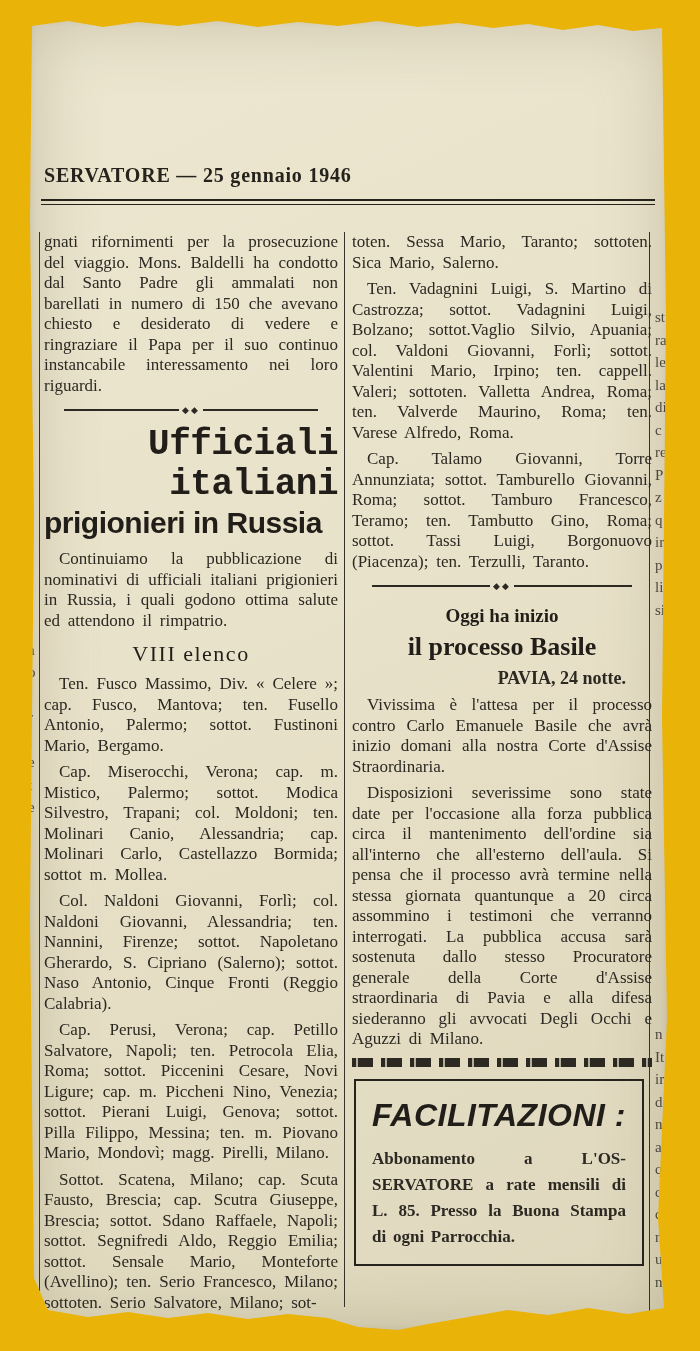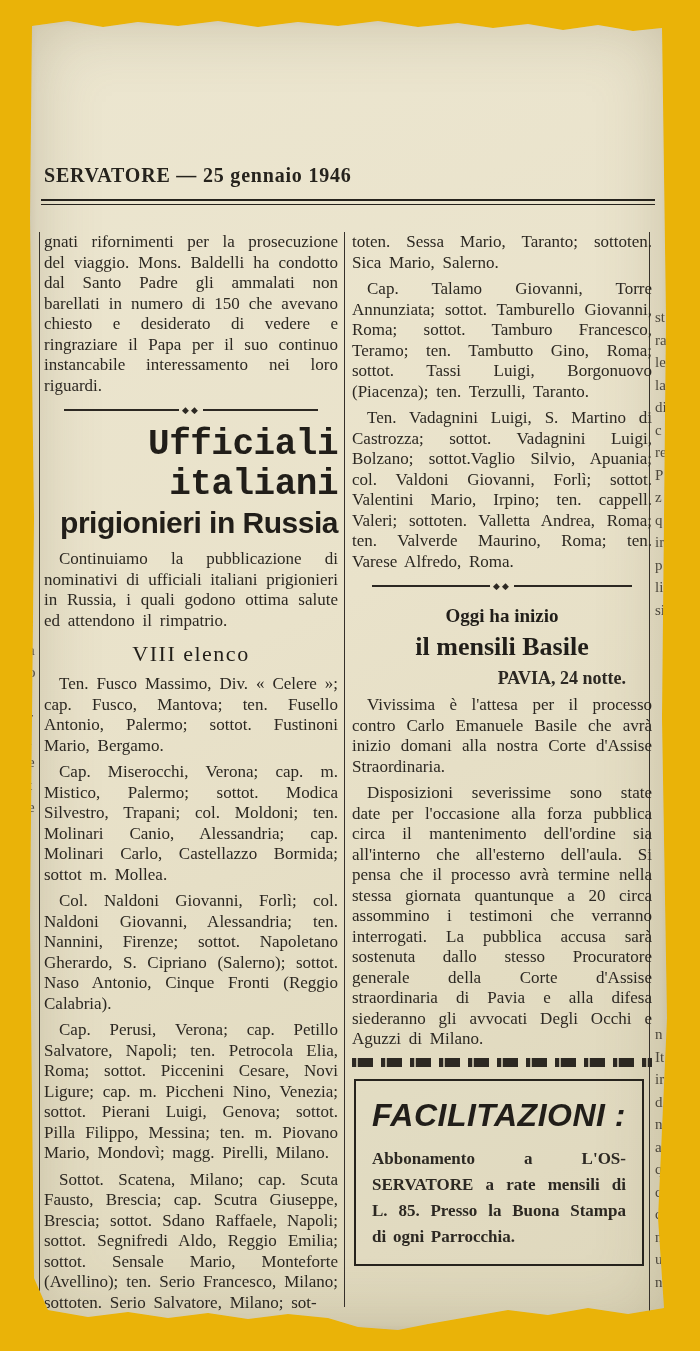--- a/index.html
+++ b/index.html
@@ -28,21 +28,21 @@
   .col-left{width:294px;}
   .col-right{width:300px;}
   .body-p{margin:0 0 6px;font-size:17px;line-height:20.5px;text-align:justify;word-spacing:3.5px;text-indent:15px;}
   .no-indent{text-indent:0;}
   .divider{display:flex;align-items:center;margin:9px 20px 10px;}
   .divider .d-line{flex:1;height:1.6px;background:#2c2822;}
   .divider .d-glyph{font-size:9px;letter-spacing:2px;padding:0 3px;color:#2c2822;}
   .headline-1{font-family:Liberation Mono, monospace;font-weight:bold;font-size:36px;
               line-height:40px;text-align:right;letter-spacing:-.5px;color:#211e19;}
   .headline-2{font-family:"Liberation Sans","DejaVu Sans",sans-serif;font-weight:bold;font-size:30px;
-              line-height:36px;text-align:right;letter-spacing:-.5px;color:#211e19;margin-bottom:8px;}
+              line-height:36px;text-align:left;letter-spacing:-.5px;color:#211e19;margin-bottom:8px;}
   .elenco{margin:10px 0 7px;font-size:22px;font-weight:normal;text-align:center;letter-spacing:1.5px;color:#211e19;}
   .basile-1{font-size:19px;font-weight:bold;line-height:30px;text-align:center;color:#211e19;margin-top:4px;}
   .basile-2{font-size:26px;font-weight:bold;line-height:31px;text-align:center;color:#211e19;margin-bottom:6px;}
   .dateline{font-size:18px;font-weight:bold;text-align:right;padding-right:26px;margin:0 0 6px;}
   .ornament-row{height:9px;margin:8px 0 12px;
     background:repeating-linear-gradient(90deg,#2c2822 0px,#2c2822 4px,rgba(44,40,34,.25) 4px,rgba(44,40,34,.25) 6px,
       #2c2822 6px,#2c2822 10px,#2c2822 10px,#2c2822 21px,transparent 21px,transparent 29px);}
   .facil-box{border:2.2px solid #26231d;padding:16px 16px 14px;margin:0 8px 0 2px;background:rgba(255,255,255,.03);}
   .facil-title{font-family:"Liberation Sans","DejaVu Sans",sans-serif;font-style:italic;font-weight:bold;
                font-size:32px;letter-spacing:.5px;color:#211e19;margin:0 0 12px;}
@@ -117,31 +117,31 @@
 
         <p class="body-p">Ten. Fusco Massimo, Div. « Celere »; cap. Fusco, Mantova; ten. Fusello Antonio, Palermo; sottot. Fustinoni Mario, Bergamo.</p>
         <p class="body-p">Cap. Miserocchi, Verona; cap. m. Mistico, Palermo; sottot. Modica Silvestro, Trapani; col. Moldoni; ten. Molinari Canio, Alessandria; cap. Molinari Carlo, Castellazzo Bormida; sottot m. Mollea.</p>
         <p class="body-p">Col. Naldoni Giovanni, Forlì; col. Naldoni Giovanni, Alessandria; ten. Nannini, Firenze; sottot. Napoletano Gherardo, S. Cipriano (Salerno); sottot. Naso Antonio, Cinque Fronti (Reggio Calabria).</p>
         <p class="body-p">Cap. Perusi, Verona; cap. Petillo Salvatore, Napoli; ten. Petrocola Elia, Roma; sottot. Piccenini Cesare, Novi Ligure; cap. m. Piccheni Nino, Venezia; sottot. Pierani Luigi, Genova; sottot. Pilla Filippo, Messina; ten. m. Piovano Mario, Mondovì; magg. Pirelli, Milano.</p>
         <p class="body-p">Sottot. Scatena, Milano; cap. Scuta Fausto, Brescia; cap. Scutra Giuseppe, Brescia; sottot. Sdano Raffaele, Napoli; sottot. Segnifredi Aldo, Reggio Emilia; sottot. Sensale Mario, Monteforte (Avellino); ten. Serio Francesco, Milano; sottoten. Serio Salvatore, Milano; sot-</p>
       </div>
 
       <div class="col-right">
         <p class="body-p no-indent">toten. Sessa Mario, Taranto; sottoten. Sica Mario, Salerno.</p>
+        <p class="body-p">Ten. Vadagnini Luigi, S. Martino di Castrozza; sottot. Vadagnini Luigi, Bolzano; sottot.Vaglio Silvio, Apuania; col. Valdoni Giovanni, Forlì; sottot. Valentini Mario, Irpino; ten. cappell. Valeri; sottoten. Valletta Andrea, Roma; ten. Valverde Maurino, Roma; ten. Varese Alfredo, Roma.</p>
         <p class="body-p">Cap. Talamo Giovanni, Torre Annunziata; sottot. Tamburello Giovanni, Roma; sottot. Tamburo Francesco, Teramo; ten. Tambutto Gino, Roma; sottot. Tassi Luigi, Borgonuovo (Piacenza); ten. Terzulli, Taranto.</p>
-        <p class="body-p">Ten. Vadagnini Luigi, S. Martino di Castrozza; sottot. Vadagnini Luigi, Bolzano; sottot.Vaglio Silvio, Apuania; col. Valdoni Giovanni, Forlì; sottot. Valentini Mario, Irpino; ten. cappell. Valeri; sottoten. Valletta Andrea, Roma; ten. Valverde Maurino, Roma; ten. Varese Alfredo, Roma.</p>
 
         <div class="divider">
           <span class="d-line"></span>
           <span class="d-glyph">◆◆</span>
           <span class="d-line"></span>
         </div>
 
         <div class="basile-1">Oggi ha inizio</div>
-        <div class="basile-2">il mensili Basile</div>
+        <div class="basile-2">il processo Basile</div>
 
         <p class="dateline">PAVIA, 24 notte.</p>
 
         <p class="body-p">Vivissima è l'attesa per il processo contro Carlo Emanuele Basile che avrà inizio domani alla nostra Corte d'Assise Straordinaria.</p>
         <p class="body-p">Disposizioni severissime sono state date per l'occasione alla forza pubblica circa il mantenimento dell'ordine sia all'interno che all'esterno dell'aula. Si pensa che il processo avrà termine nella stessa giornata quantunque a 20 circa assommino i testimoni che verranno interrogati. La pubblica accusa sarà sostenuta dallo stesso Procuratore generale della Corte d'Assise straordinaria di Pavia e alla difesa siederanno gli avvocati Degli Occhi e Aguzzi di Milano.</p>
 
         <div class="ornament-row"></div>
 
         <div class="facil-box">
           <div class="facil-title">FACILITAZIONI :</div>

